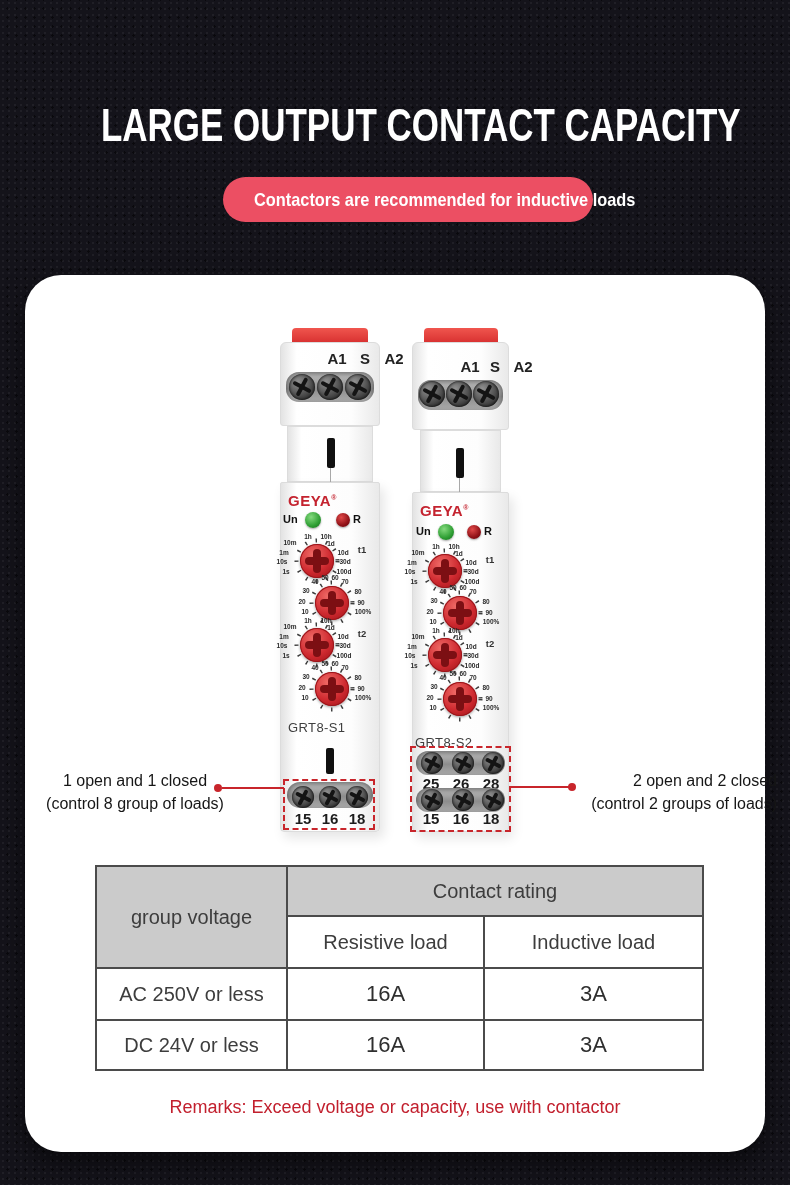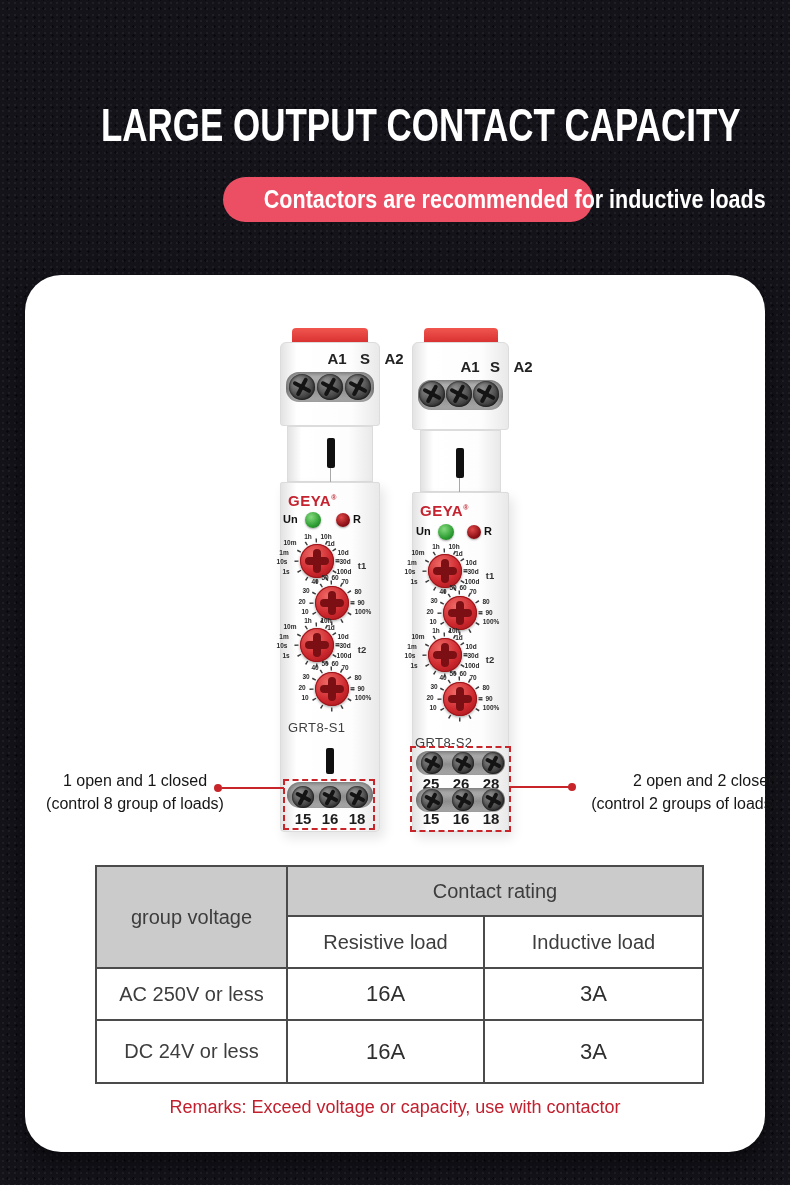--- a/index.html
+++ b/index.html
@@ -9,21 +9,21 @@
     background-image:
       radial-gradient(rgba(255,255,255,0.05) 1px, transparent 1.3px),
       radial-gradient(rgba(0,0,0,0.5) 1px, transparent 1.3px);
     background-size:6px 6px, 9px 9px;
     background-position:0 0, 3px 4px;}
   
   .title{position:absolute;left:0;top:98px;width:790px;text-align:center;color:#ffffff;
     font-size:46px;font-weight:bold;white-space:nowrap;}
   .title .squeeze{display:inline-block;transform:scaleX(0.76);transform-origin:center;}
   .badge{position:absolute;left:223px;top:177px;width:370px;height:45px;border-radius:23px;
-    background:#ec4f63;color:#fff;font-size:25px;font-weight:bold;text-align:center;line-height:45px;
+    background:#ec4f63;color:#fff;font-size:19px;font-weight:bold;text-align:center;line-height:45px;
     white-space:nowrap;}
   .badge .squeeze{display:inline-block;transform:scaleX(0.86);transform-origin:center;}
   
   .card{position:absolute;left:25px;top:275px;width:740px;height:877px;background:#ffffff;
     border-radius:36px;box-shadow:0 10px 26px rgba(0,0,0,0.55);}
   
   .relay{position:absolute;width:100px;height:504px;}
   .clip{position:absolute;height:16px;background:linear-gradient(180deg,#f0564e,#d62e2e);border-radius:4px 4px 2px 2px;}
   .shell{position:absolute;background:linear-gradient(90deg,#e3e3e3,#ffffff 16%,#fdfdfd 72%,#e9e9e9);
     border:1px solid #dcdcdc;box-sizing:border-box;}
@@ -53,21 +53,21 @@
   .ticks{position:absolute;left:26px;top:8px;}
   .knob{position:absolute;left:33px;top:15px;width:34px;height:34px;border-radius:50%;
     background:radial-gradient(circle at 38% 30%,#ef6a66,#cf2a30 55%,#a31419 92%);
     box-shadow:0 1px 3px rgba(0,0,0,0.4), inset 0 0 0 1px #99151a;}
   .knob::before{content:"";position:absolute;left:5px;top:13px;width:24px;height:8px;background:#7c0f13;border-radius:4px;}
   .knob::after{content:"";position:absolute;top:5px;left:13px;height:24px;width:8px;background:#7c0f13;border-radius:4px;}
   .dl{position:absolute;transform:translate(-50%,-50%);font-size:6.5px;font-weight:bold;color:#2a2a2a;white-space:nowrap;}
   .dl.big{font-size:9.5px;color:#333;}
   .t-a{left:41px;top:7px}.t-b{left:59px;top:7px}.t-c{left:23px;top:13px}.t-d{left:64px;top:14px}
   .t-e{left:17px;top:23px}.t-f{left:76px;top:23px}.t-g{left:15px;top:32px}.t-h{left:78px;top:32px}
-  .t-i{left:19px;top:42px}.t-j{left:77px;top:42px}.t-big{left:95px;top:36px}
+  .t-i{left:19px;top:42px}.t-j{left:77px;top:42px}.t-big{left:95px;top:20px}
   .p-a{left:33px;top:10px}.p-b{left:43px;top:6px}.p-c{left:53px;top:6px}.p-d{left:63px;top:10px}
   .p-e{left:24px;top:19px}.p-f{left:76px;top:20px}.p-g{left:20px;top:30px}.p-h{left:79px;top:31px}
   .p-i{left:23px;top:40px}.p-j{left:81px;top:40px}
   
   .hl{position:absolute;border:2.5px dashed #c8252b;box-sizing:border-box;}
   .note{position:absolute;text-align:center;font-size:16px;color:#161616;line-height:23px;white-space:nowrap;}
   .connector{position:absolute;height:2px;background:#c8252b;}
   .cdot{position:absolute;width:8px;height:8px;border-radius:50%;background:#c8252b;}
   
   .spec-table{position:absolute;left:95px;top:865px;border-collapse:collapse;table-layout:fixed;}
@@ -318,21 +318,21 @@
     </tr>
     <tr style="height:52px">
       <td>Resistive load</td>
       <td>Inductive load</td>
     </tr>
     <tr style="height:52px">
       <td>AC 250V or less</td>
       <td class="val">16A</td>
       <td class="val">3A</td>
     </tr>
-    <tr style="height:63px">
+    <tr style="height:50px">
       <td>DC 24V or less</td>
       <td class="val">16A</td>
       <td class="val">3A</td>
     </tr>
   </tbody>
     </table>
 
   <div class="remarks">Remarks: Exceed voltage or capacity, use with contactor</div>
 
 </div>

